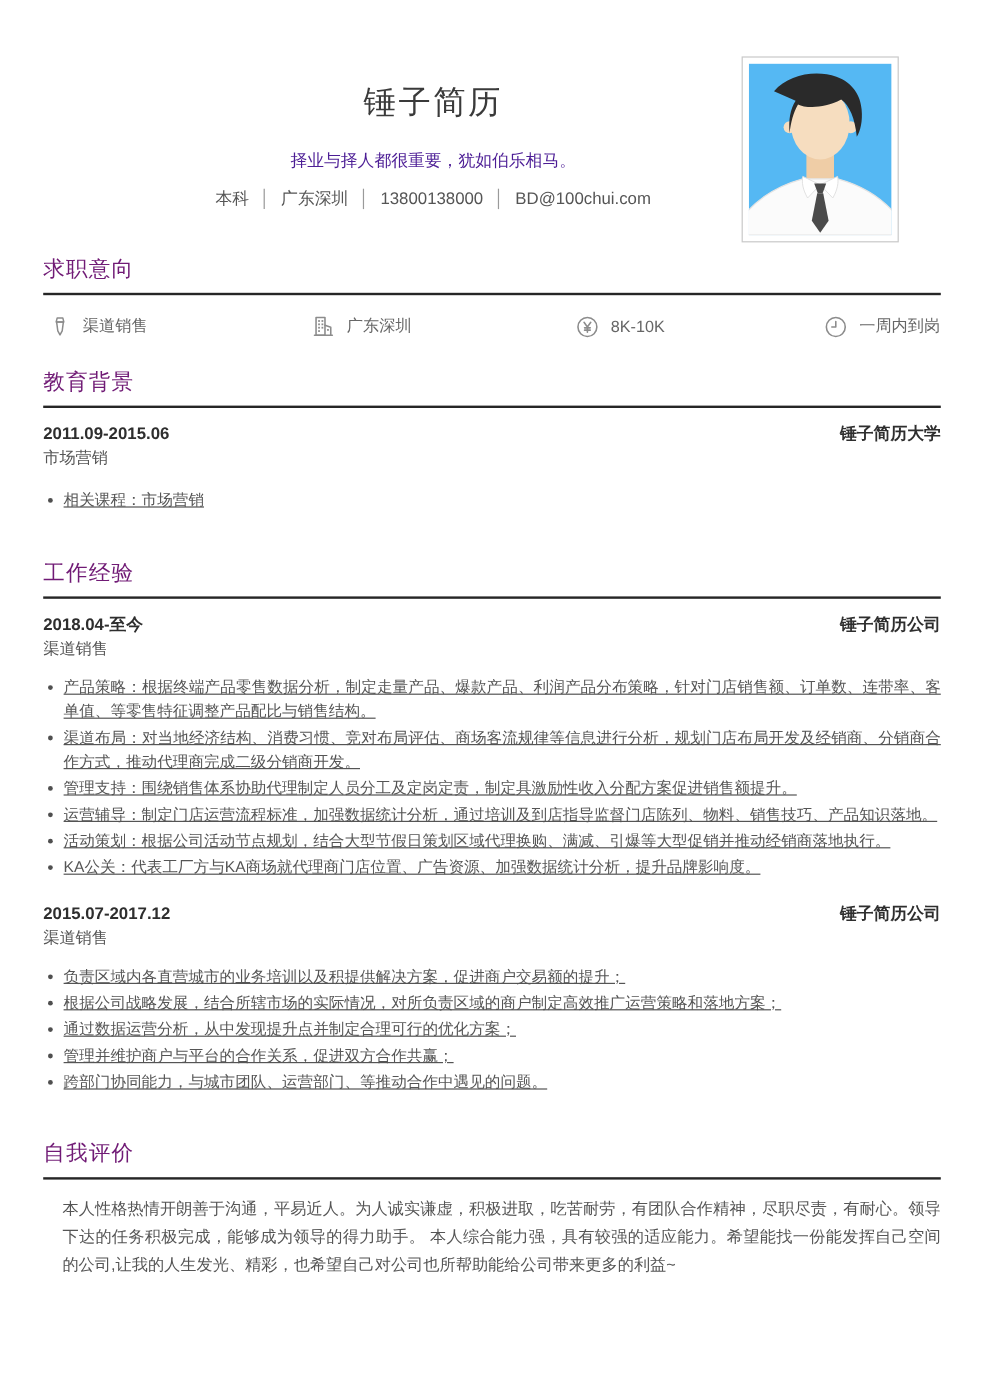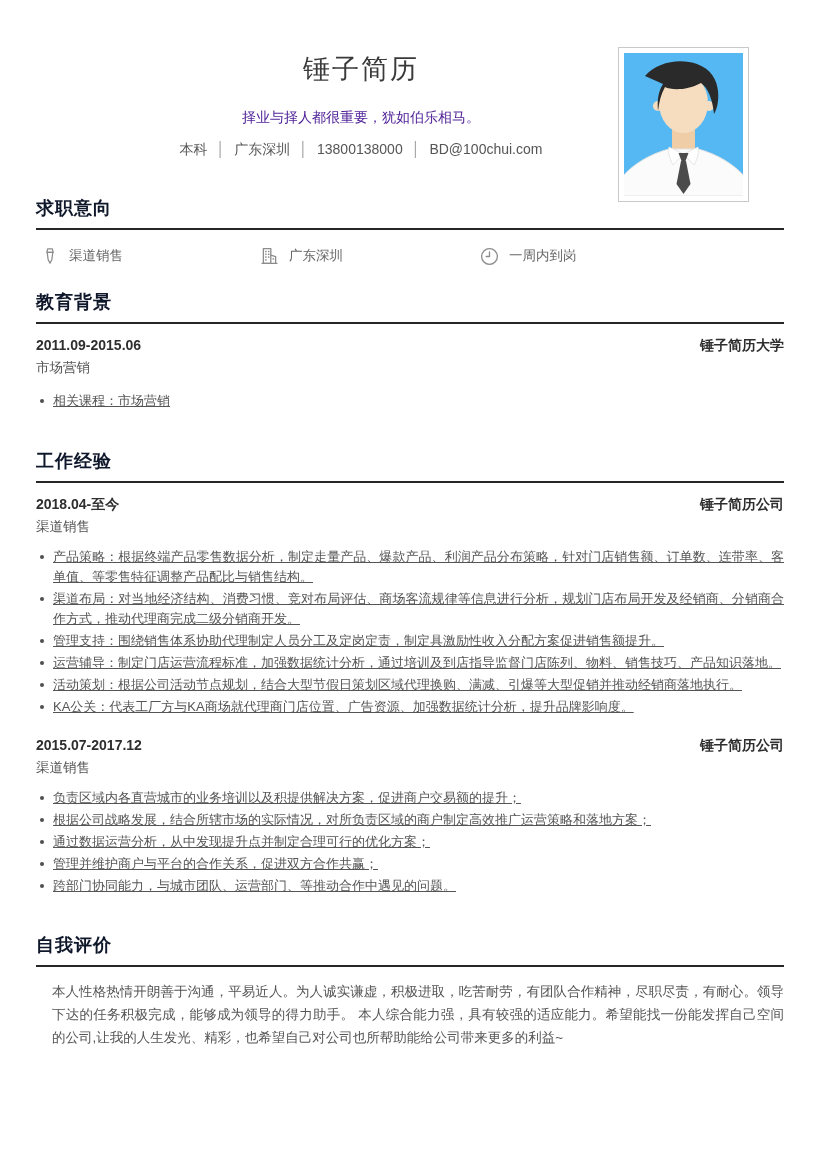--- a/index.html
+++ b/index.html
@@ -3,47 +3,47 @@
 <meta charset="utf-8">
 <style>
   html,body{margin:0;padding:0;background:#fff;}
   .page{
     width:820px;min-height:1160px;background:#ffffff;position:relative;
     font-family:"Liberation Sans","DejaVu Sans",sans-serif;color:#555;
     overflow:hidden;
   }
   .content{padding:0 36px;}
   
-  .header{padding-top:52px;position:relative;}
+  .header{padding-top:68px;position:relative;}
   .header-text{width:650px;text-align:center;}
   .title{font-size:27px;line-height:34px;color:#3a3a3a;font-weight:500;letter-spacing:2px;}
   .subtitle{margin-top:22px;font-size:14px;line-height:19px;color:#4c1d95;}
   .info{margin-top:13px;font-size:14px;line-height:19px;color:#555;}
   .info .sep{color:#9a9a9a;margin:0 9px;font-weight:300;}
   .photo-frame{
     position:absolute;top:47px;right:35px;width:119px;height:143px;
     background:#fff;border:1px solid #c9c9c9;padding:5px;box-sizing:content-box;
   }
   .photo-frame svg{display:block;}
   
-  .section-title{margin:0;font-size:18px;line-height:22px;font-weight:700;color:#0f172a;letter-spacing:1px;}
+  .section-title{margin:0;font-size:18px;line-height:22px;font-weight:400;color:#701a75;letter-spacing:1px;}
   .rule{border-bottom:2px solid #262626;margin-top:9px;}
   .sec-intent{margin-top:38px;}
   .sec-edu{margin-top:24px;}
   .sec-work{margin-top:39px;}
   .sec-self{margin-top:38px;}
   
   .intent-row{margin-top:15px;display:grid;grid-template-columns:219px 220px 207px auto;padding-left:4px;}
   .intent-item{display:flex;align-items:center;height:22px;}
   .intent-item svg{flex:0 0 auto;margin-right:9px;}
   .intent-label{font-size:13.5px;color:#666;}
   
   .entry-head{display:flex;justify-content:space-between;margin-top:13px;
     font-size:14px;line-height:17px;font-weight:700;color:#2e2e2e;align-items:center;}
-  .entry-sub{margin-top:5px;font-size:13.5px;line-height:17px;color:#555;}
+  .entry-sub{margin-top:5px;font-size:13.5px;line-height:17px;color:#555;font-family:Liberation Mono, monospace;}
   .job2{margin-top:20px;}
   
   ul.bullets{margin:12px 0 0 0;padding:0;list-style:none;}
   ul.bullets.tight{margin-top:15px;}
   ul.bullets li{
     position:relative;padding-left:17px;font-size:13px;line-height:20px;
     color:#555;text-align:justify;margin-bottom:2px;text-decoration:underline;
   }
   ul.bullets li::before{
     content:"";position:absolute;left:4px;top:8px;width:4px;height:4px;
@@ -109,20 +109,27 @@
                 <rect x="10.2" y="12.4" width="1.7" height="1.7"></rect>
               <rect x="7" y="15.6" width="1.7" height="1.7"></rect>
                 <rect x="15.5" y="14.5" width="1.7" height="1.7"></rect>
             </g>
           </svg>
           <span class="intent-label">广东深圳</span>
         </div>
         <div class="intent-item">
           <svg class="icon" width="21" height="21" viewBox="0 0 24 24">
             <circle cx="12" cy="12" r="9"></circle>
+            <path d="M8.8 7.5 L12 12 L15.2 7.5 M12 12 V17 M9.3 12.8 H14.7 M9.3 15 H14.7"></path>
+          </svg>
+          <span class="intent-label">8K-10K</span>
+        </div>
+        <div class="intent-item">
+          <svg class="icon" width="21" height="21" viewBox="0 0 24 24">
+            <circle cx="12" cy="12" r="9"></circle>
             <path d="M12 6.8 L12 12 L8.2 12"></path>
           </svg>
           <span class="intent-label">一周内到岗</span>
         </div>
       </div>
     </div>
 
     <div class="sec-edu">
       <h2 class="section-title">教育背景</h2>
       <div class="rule"></div>

